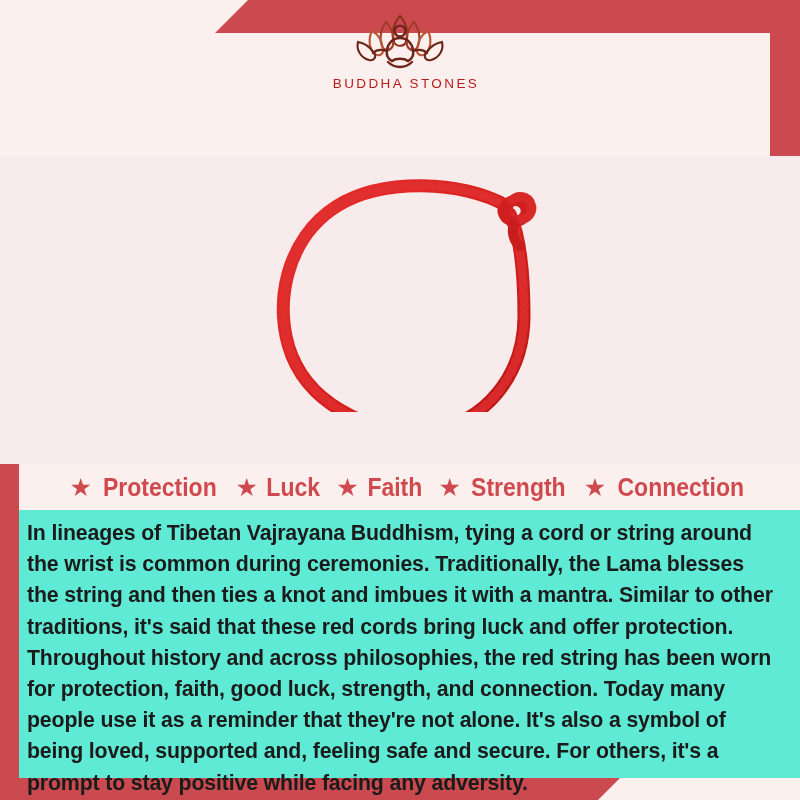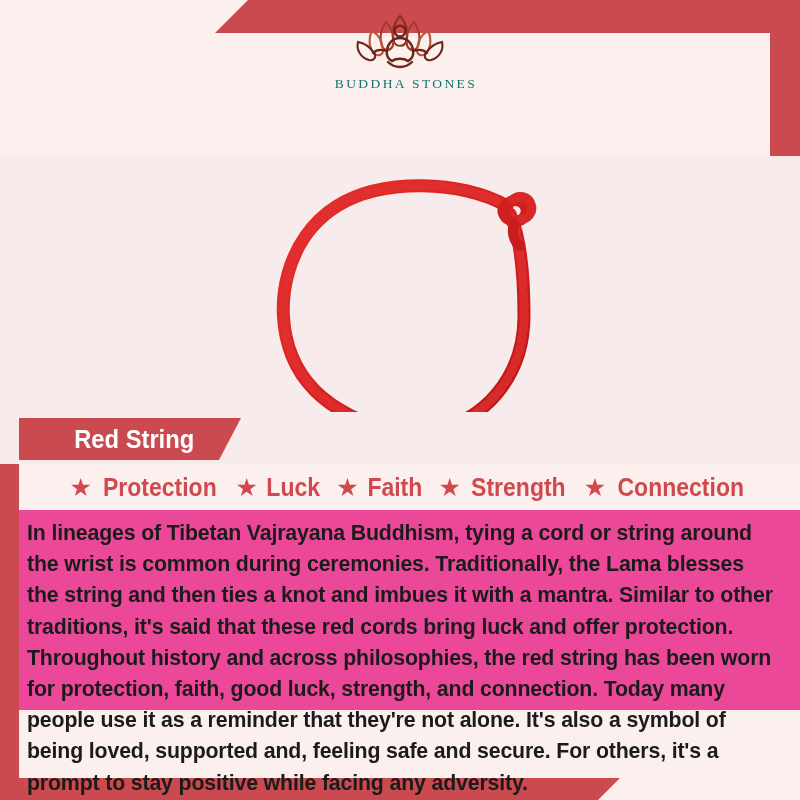--- a/index.html
+++ b/index.html
@@ -73,24 +73,24 @@
     flex-direction: column;
     align-items: center;
   }
   .logo-mark {
     width: 140px;
     height: 66px;
     display: block;
   }
   .logo-text {
     margin-top: 2px;
-    font-family: Liberation Serif, serif;
+    font-family: Liberation Sans, sans-serif;
     font-size: 13.5px;
     letter-spacing: 2.4px;
-    color: #0f766e;
+    color: #b91c1c;
     font-weight: 400;
     margin-left: 12px;
   }
 
   
   .title-band {
     position: absolute;
     left: 152px;
     top: 104px;
     width: 500px;
@@ -185,22 +185,22 @@
     transform: scaleX(0.92);
     white-space: nowrap;
   }
 
   
   .copy-zone {
     position: absolute;
     left: 19px;
     top: 510px;
     width: 781px;
-    height: 200px;
-    background: #ec4899;
+    height: 268px;
+    background: #5eead4;
     padding: 8px 26px 0 8px;
     box-sizing: border-box;
   }
   .copy-text {
     font-size: 21.3px;
     font-weight: 700;
     line-height: 31.2px;
     color: #1b1b1b;
     letter-spacing: -0.15px;
     margin: 0;
@@ -257,23 +257,20 @@
         <path d="M245 40 C200 14 120 12 75 40 C24 72 10 140 30 190 C52 244 118 270 168 264 C222 258 262 210 262 150 C262 110 258 70 248 48" stroke-width="13"></path>
         <path d="M245 40 C200 14 120 12 75 40 C24 72 10 140 30 190 C52 244 118 270 168 264 C222 258 262 210 262 150 C262 110 258 70 248 48" stroke-width="9" stroke="#e03030" stroke-dasharray="5 6" opacity="0.75"></path>
         <path d="M241 44 C244 36 252 32 259 36 C266 40 266 50 259 54 C252 58 243 54 241 46 Z" stroke-width="11" stroke="#cf1f1f"></path>
         <path d="M250 34 C256 28 266 30 269 38 C272 46 266 54 258 53" stroke-width="9" stroke="#d92828"></path>
         <path d="M252 58 C249 66 252 76 258 80" stroke-width="10" stroke="#c71d1d"></path>
       </g>
     </svg>
   </div>
 
   <div class="label-zone"></div>
-  <div class="ribbon">
-    <span class="ribbon-text">Red String</span>
-  </div>
 
   <div class="benefits">
     <div class="benefit">
       <span class="star">★</span>
       <span class="blabel">Protection</span>
     </div>
     <div class="benefit">
       <span class="star">★</span>
       <span class="blabel">Luck</span>
     </div>

